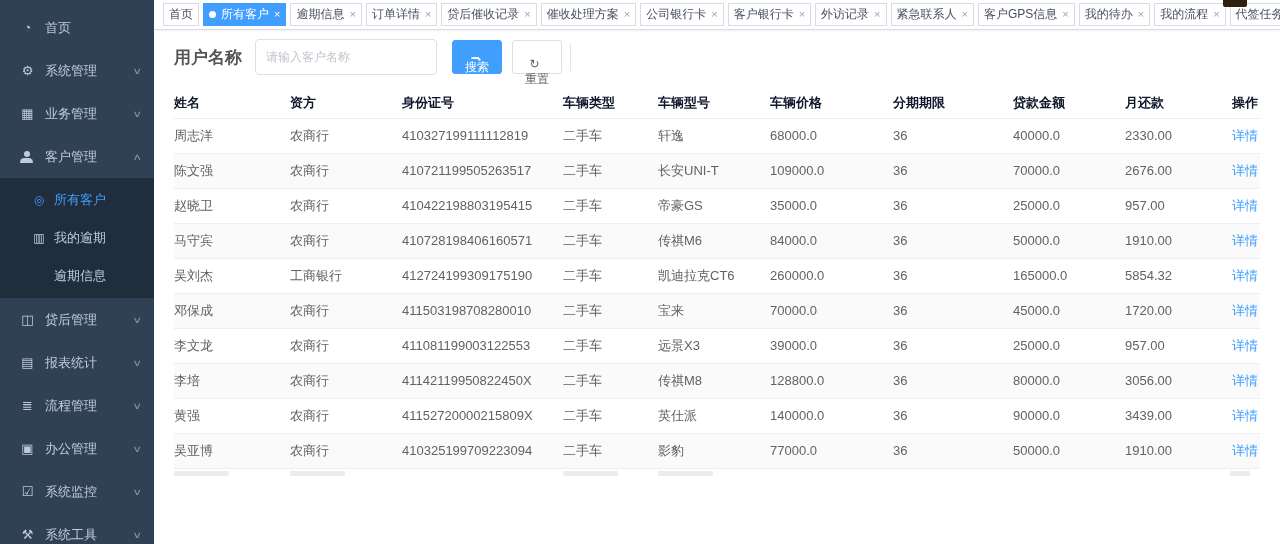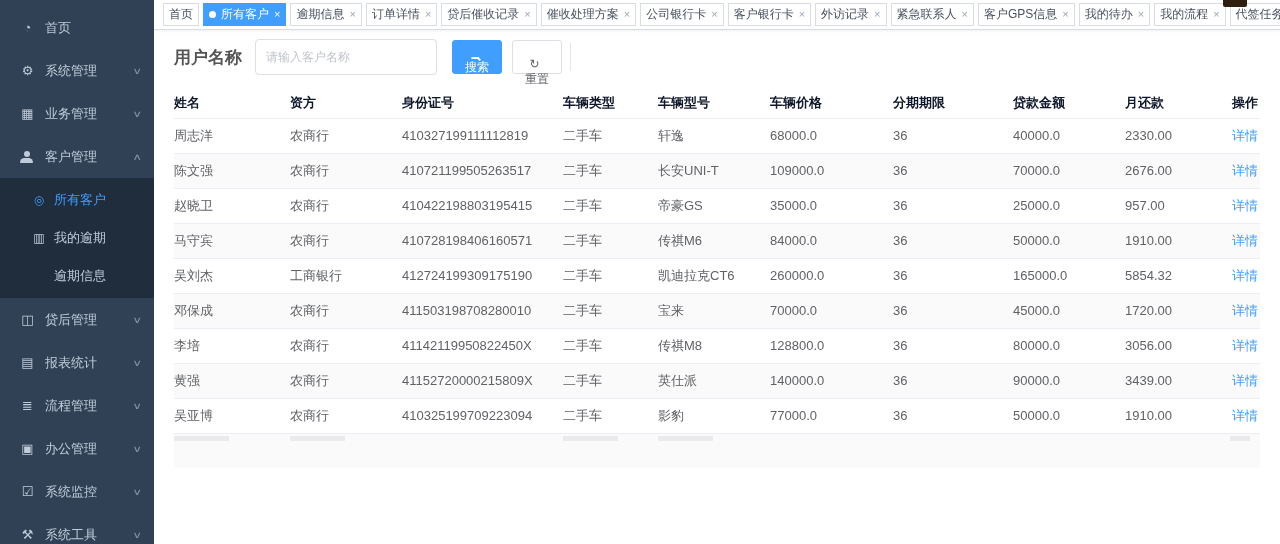--- a/index.html
+++ b/index.html
@@ -283,20 +283,32 @@
             <td>411503198708280010</td>
             <td>二手车</td>
             <td>宝来</td>
             <td>70000.0</td>
             <td>36</td>
             <td>45000.0</td>
             <td>1720.00</td>
             <td><a class="link">详情</a></td>
           </tr>
           <tr>
+            <td>李文龙</td>
+            <td>农商行</td>
+            <td>411081199003122553</td>
+            <td>二手车</td>
+            <td>远景X3</td>
+            <td>39000.0</td>
+            <td>36</td>
+            <td>25000.0</td>
+            <td>957.00</td>
+            <td><a class="link">详情</a></td>
+          </tr>
+          <tr>
             <td>李培</td>
             <td>农商行</td>
             <td>41142119950822450X</td>
             <td>二手车</td>
             <td>传祺M8</td>
             <td>128800.0</td>
             <td>36</td>
             <td>80000.0</td>
             <td>3056.00</td>
             <td><a class="link">详情</a></td>

